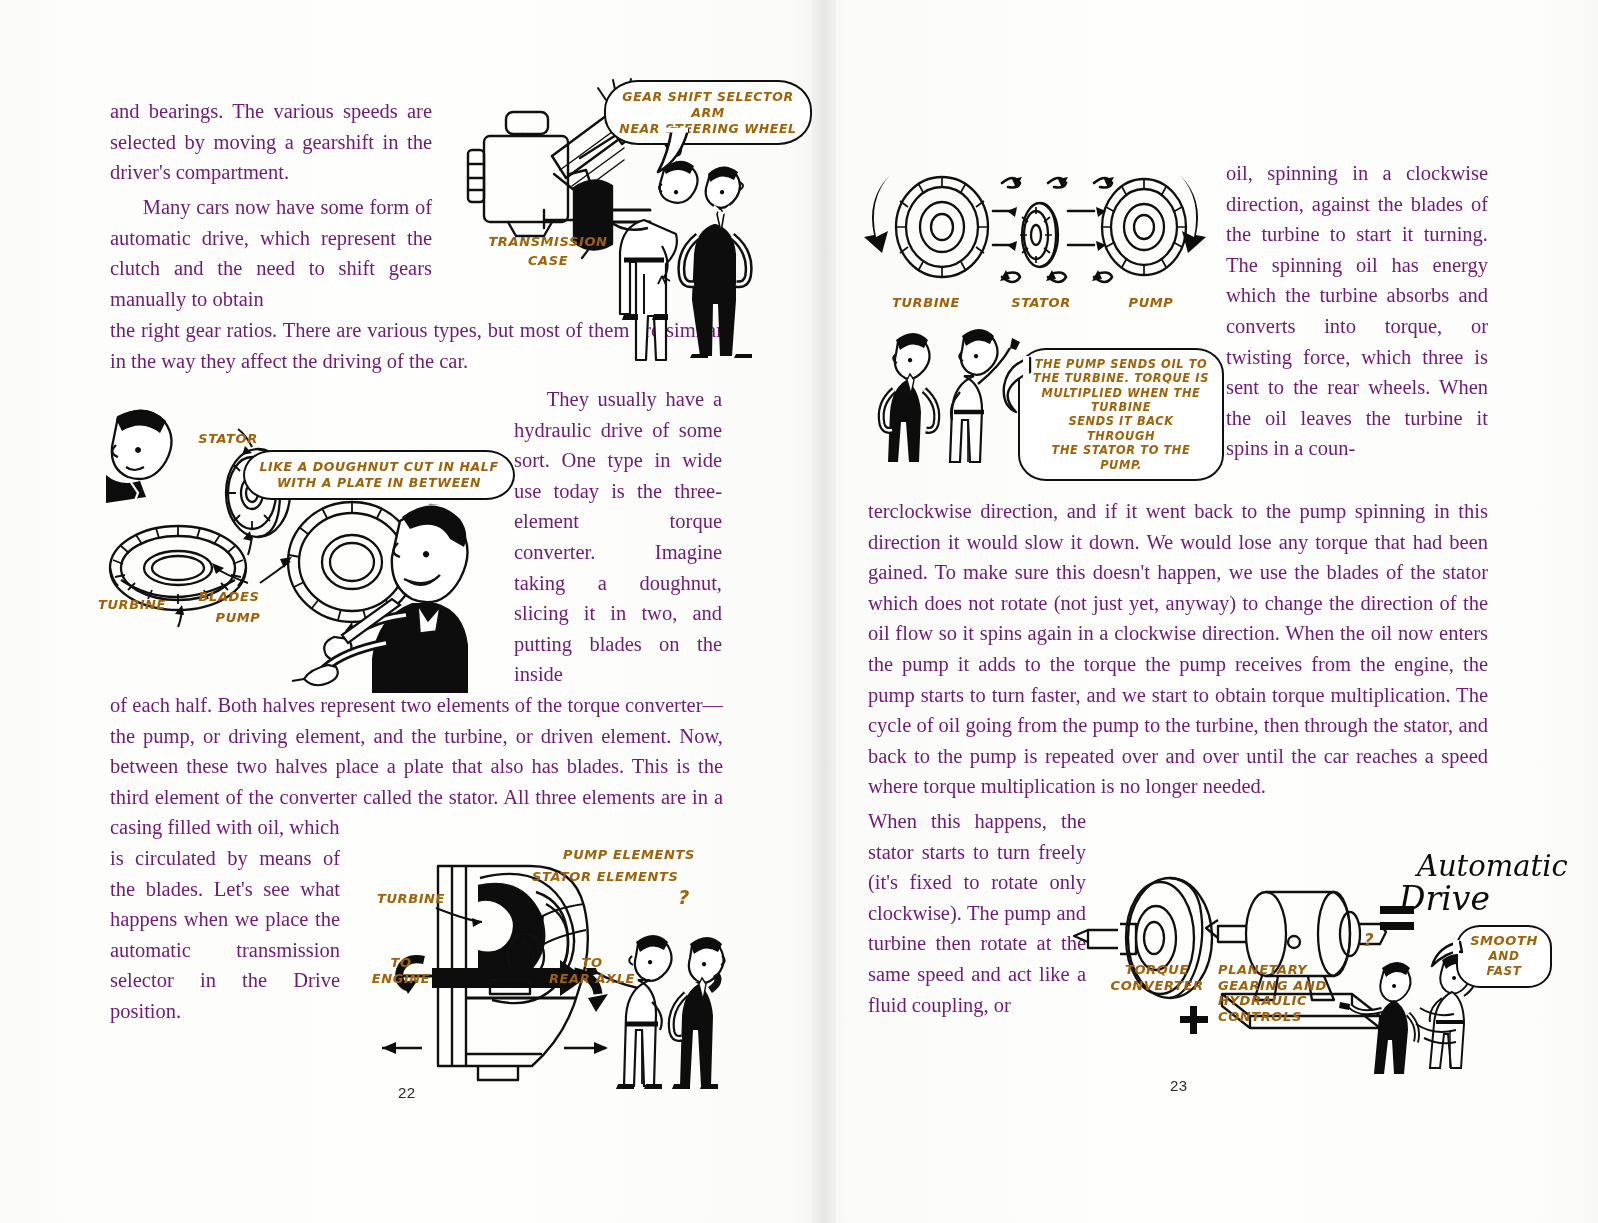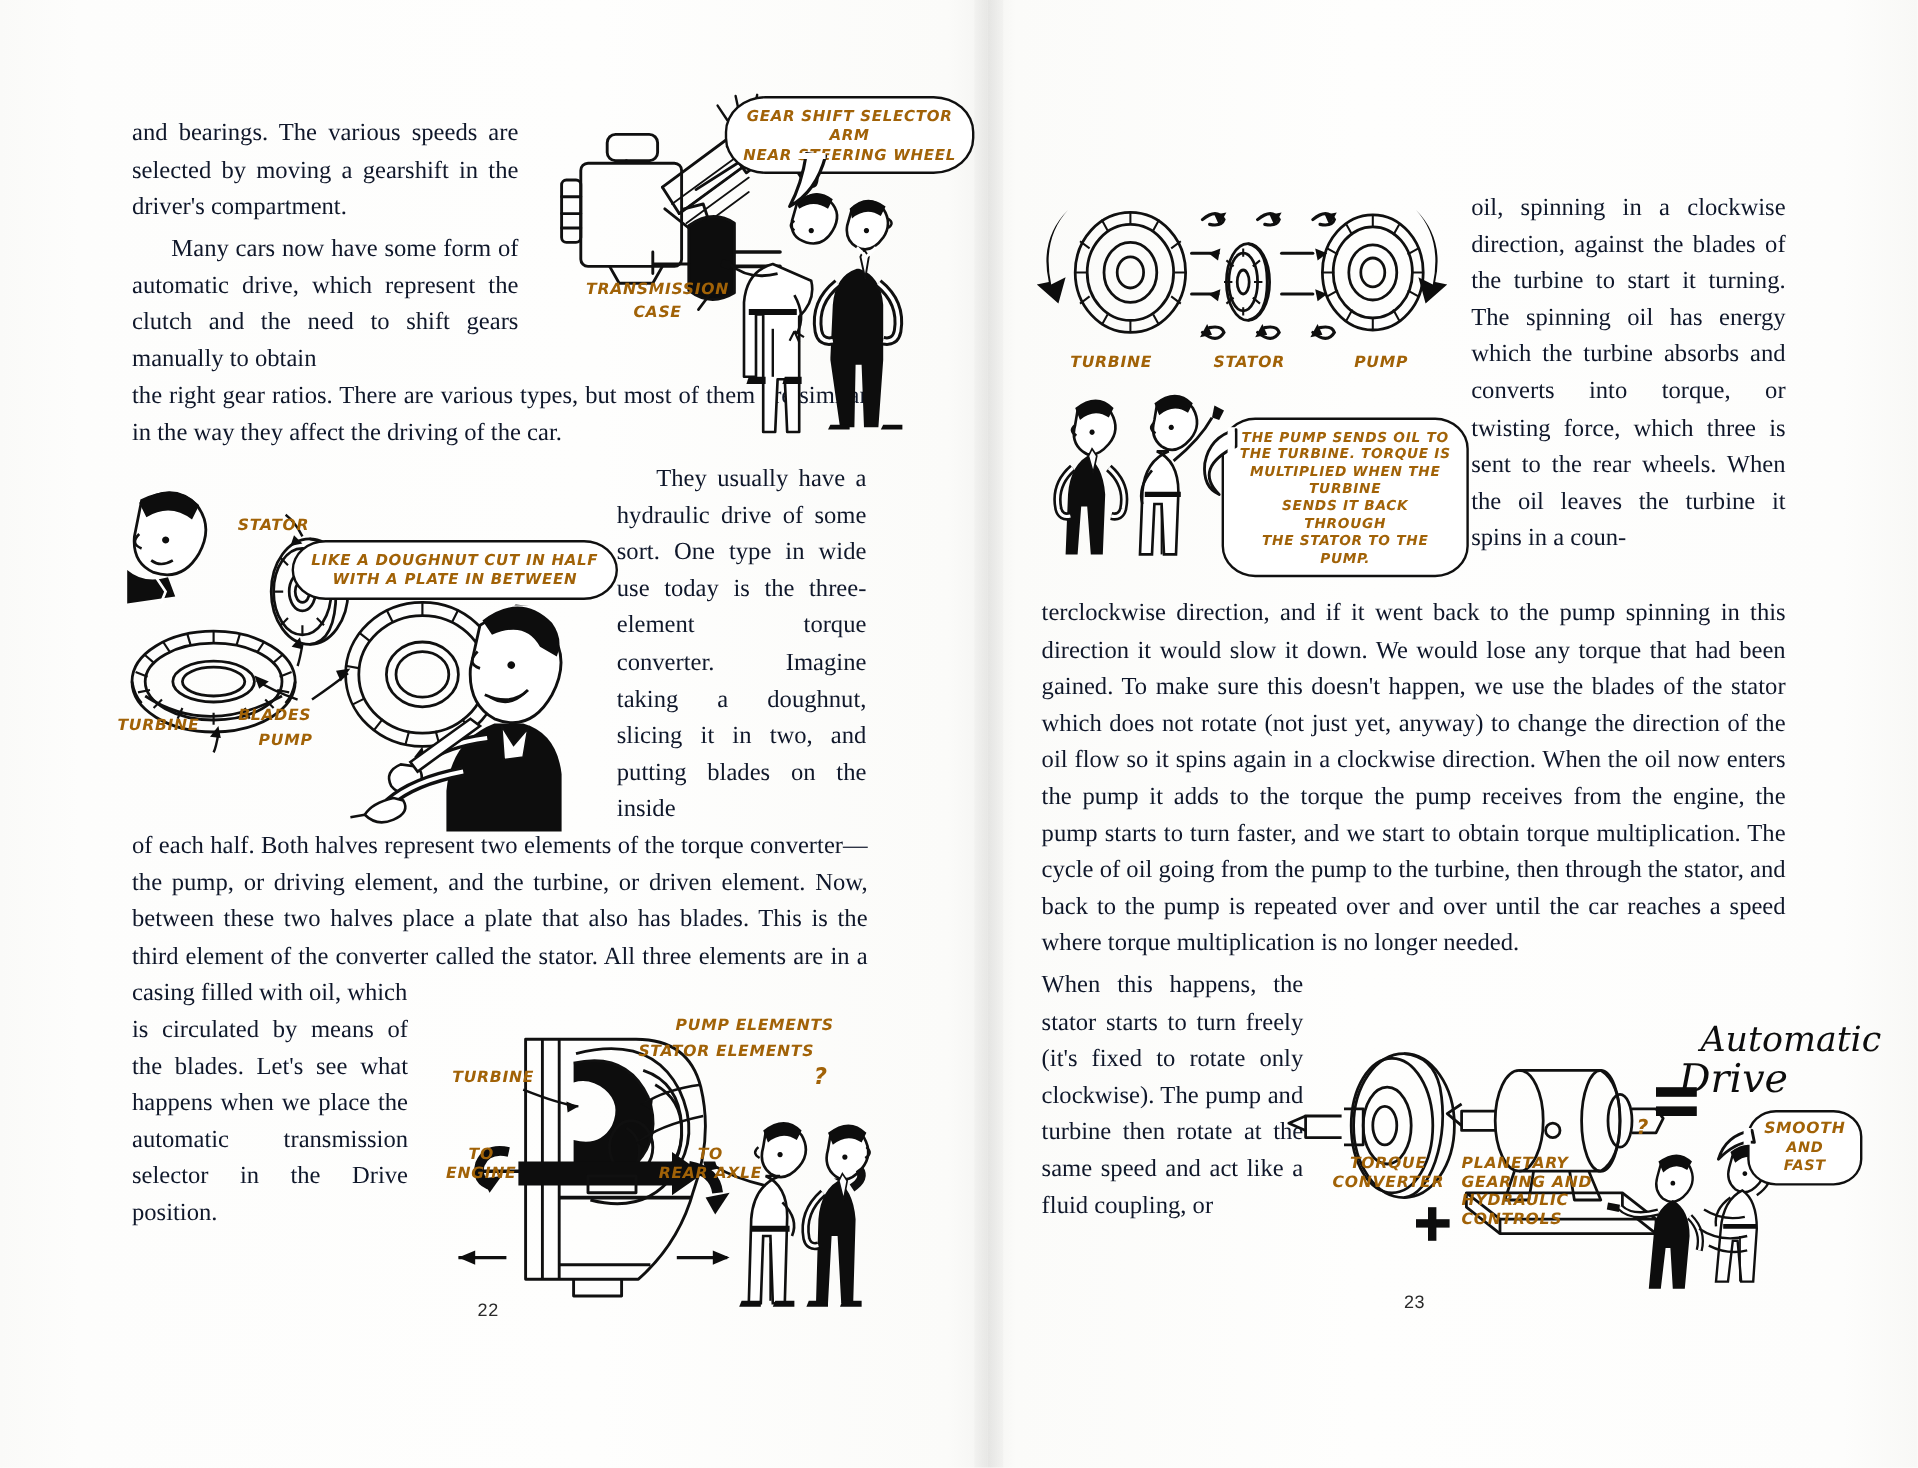--- a/index.html
+++ b/index.html
@@ -11,21 +11,21 @@
   .page{position:absolute;top:0;height:1223px;background:#fdfdfc;}
   .page-left{left:0;width:823px;
      background:linear-gradient(to right,#fafaf8 0%,#fdfdfc 8%,#fefefd 60%,#fbfbf9 96%,#f4f4f2 100%);}
   .page-right{left:823px;width:775px;
      background:linear-gradient(to right,#f2f2f0 0%,#fbfbf9 3%,#fefefd 40%,#fdfdfc 92%,#f8f8f6 100%);}
   .gutter{position:absolute;left:812px;top:0;width:24px;height:1223px;
      background:linear-gradient(to right,rgba(0,0,0,0.02),rgba(0,0,0,0.055),rgba(0,0,0,0.02));}
 
   
   .col{position:absolute;font-size:20.5px;line-height:30.6px;text-align:justify;
-       color:#0f172a;}
+       color:#701a75;}
   .col p{margin:0;}
   .indent{text-indent:1.6em;}
   .pagenum{position:absolute;font-family:"Liberation Sans",sans-serif;
        font-size:15px;color:#2a2a2a;letter-spacing:.5px;}
 
   
   .hand{font-family:"DejaVu Sans",sans-serif;font-weight:700;
         letter-spacing:.6px;color:#a16207;text-transform:uppercase;font-style:italic;}
   .bubble{position:absolute;border:2.6px solid #101010;border-radius:34px/30px;
           background:#ffffff;padding:7px 13px;text-align:center;line-height:1.26;}

